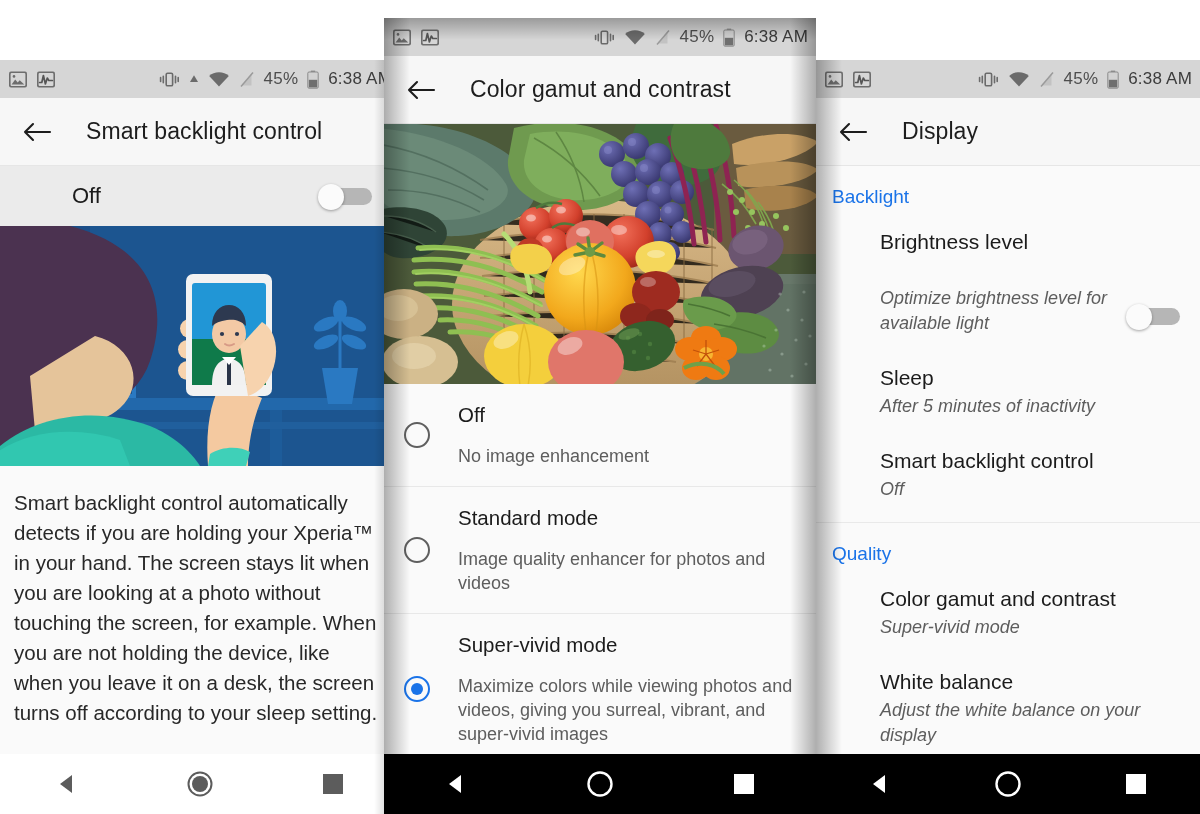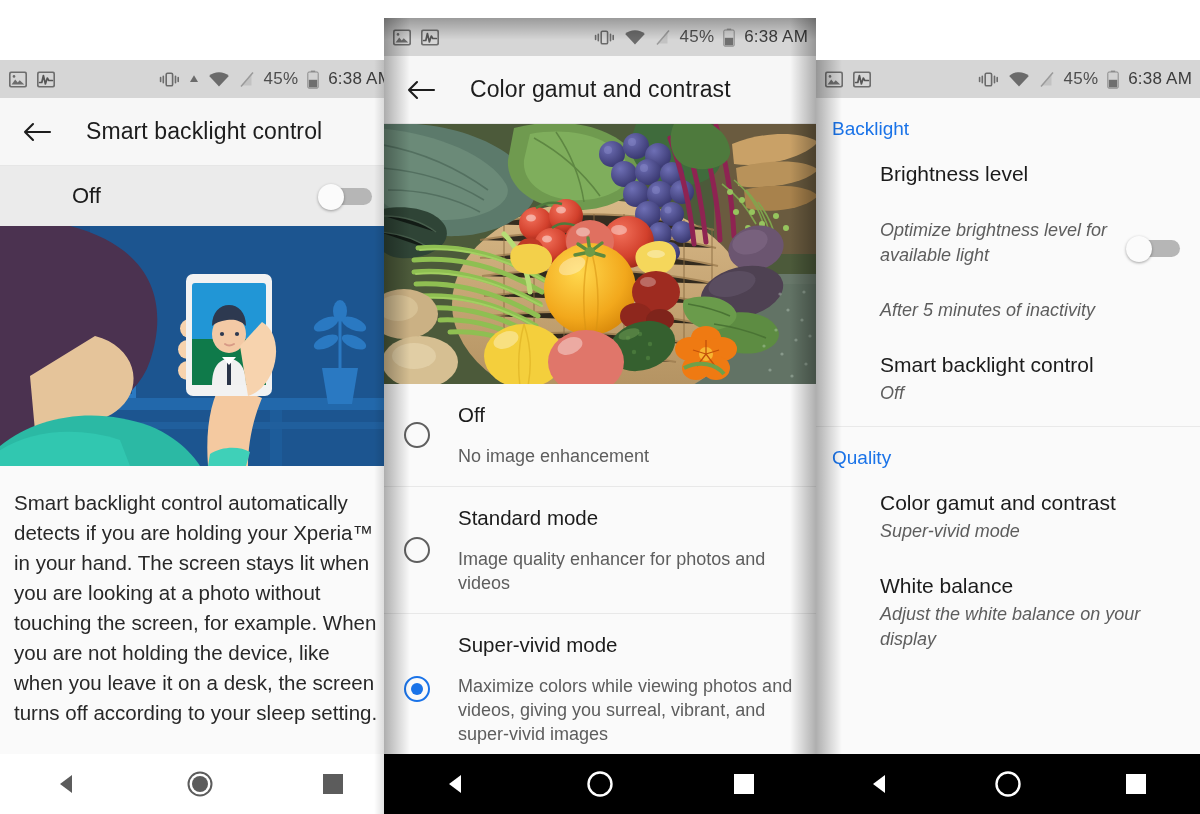--- a/index.html
+++ b/index.html
@@ -293,20 +293,28 @@
           <svg width="12" height="19" viewBox="0 0 12 19">
               <rect x="3.8" y="0.6" width="4.4" height="2" fill="#8b8b8b"></rect>
               <rect x="0.8" y="2" width="10.4" height="16.2" rx="1.2" fill="#d2d2d2" stroke="#8b8b8b" stroke-width="1"></rect>
               <rect x="1.8" y="9.8" width="8.4" height="7.6" fill="#6f6f6f"></rect>
             </svg>
         </span>
         <span class="sb-time">6:38 AM</span>
       </div>
     </div>
 
+    <div class="appbar">
+      <span class="backarrow">
+        <svg width="30" height="24" viewBox="0 0 30 24">
+            <path d="M28 12H3M11 4L3 12l8 8" fill="none" stroke="#1d1d1d" stroke-width="2.1" stroke-linecap="round" stroke-linejoin="round"></path>
+          </svg>
+      </span>
+      <span class="appbar-title">Display</span>
+    </div>
 
     <div>
       <div class="rp-section">Backlight</div>
 
       <div class="rp-item">
         <div class="rp-texts">
           <div class="rp-title">Brightness level</div>
         </div>
       </div>
 
@@ -317,20 +325,21 @@
         <div class="rp-toggle-wrap">
           <span class="toggle">
             <span class="track"></span>
             <span class="knob"></span>
           </span>
         </div>
       </div>
 
       <div class="rp-item">
         <div class="rp-texts">
+          <div class="rp-title">Sleep</div>
           <div class="rp-sub">After 5 minutes of inactivity</div>
         </div>
       </div>
 
       <div class="rp-item">
         <div class="rp-texts">
           <div class="rp-title">Smart backlight control</div>
           <div class="rp-sub">Off</div>
         </div>
       </div>

